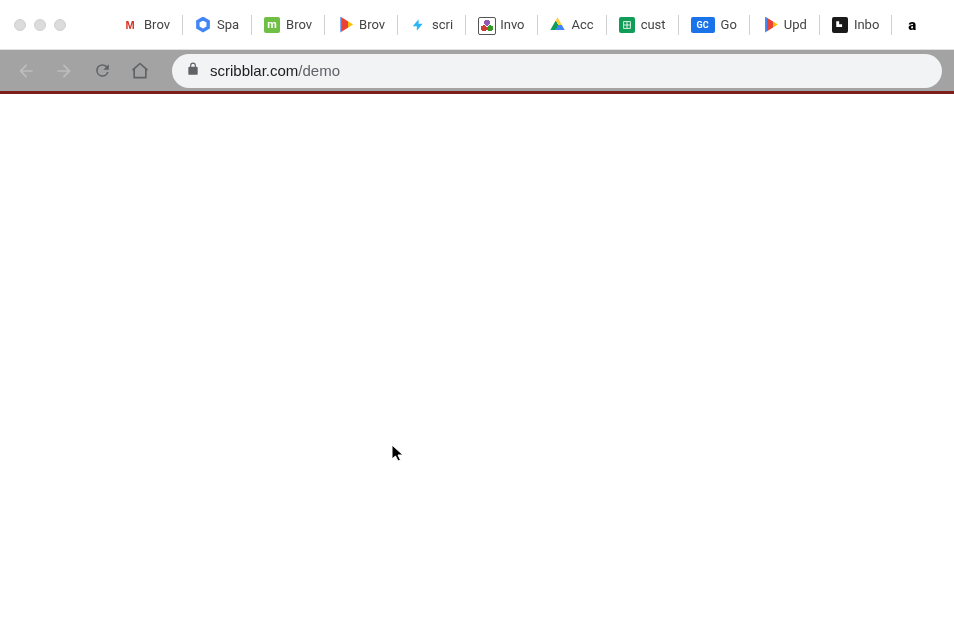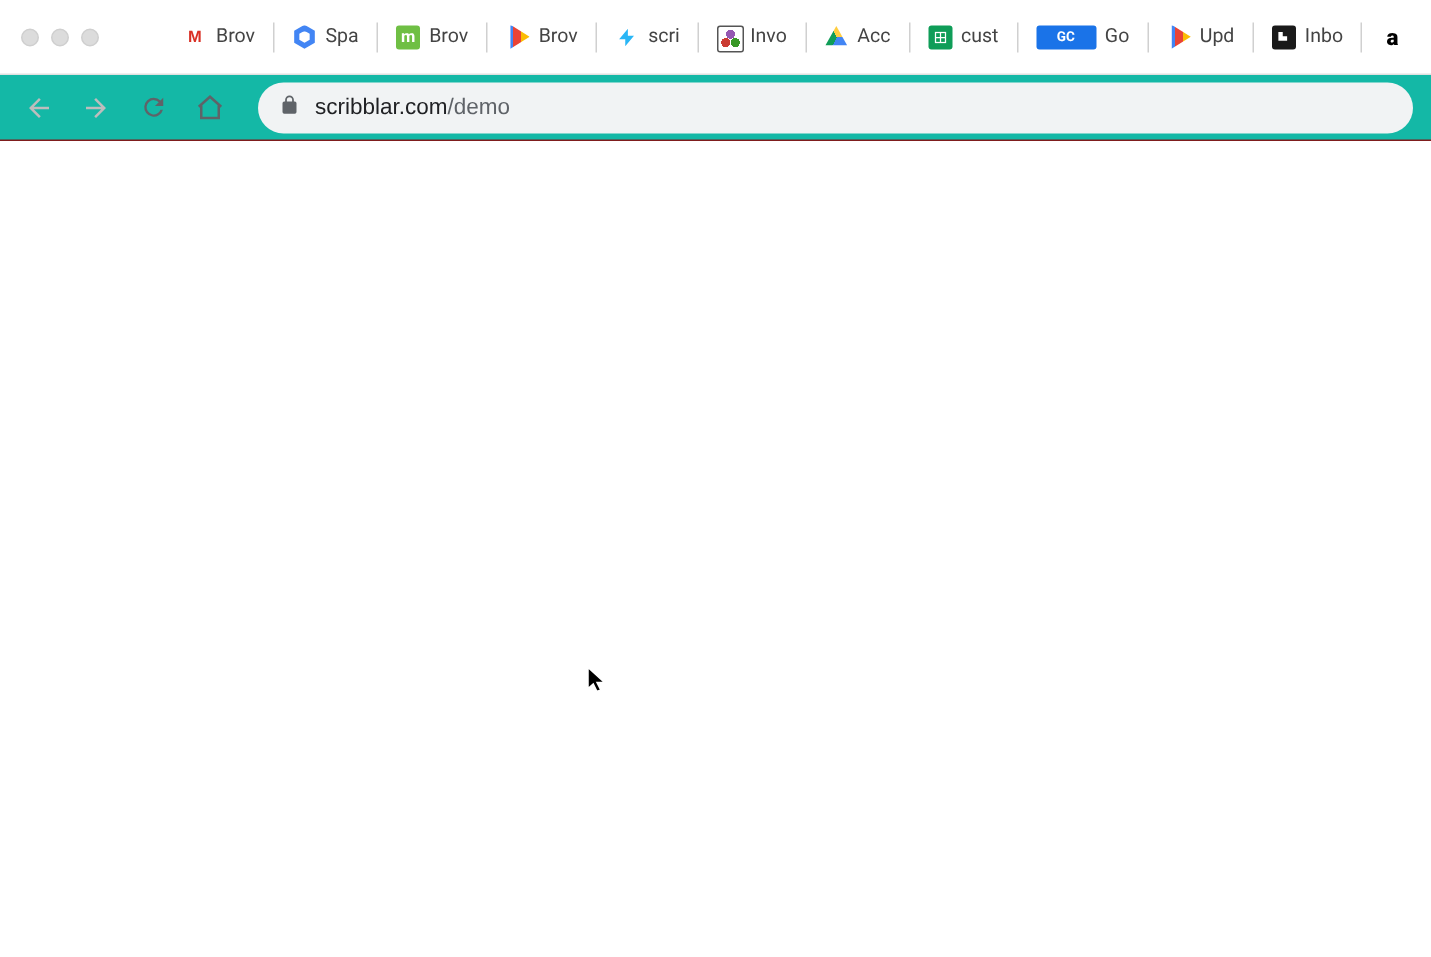--- a/index.html
+++ b/index.html
@@ -106,33 +106,33 @@
       border:1px solid #555;
       border-radius:2px;
     }
     .ico-drive {
       width:16px; height:16px;
       background: conic-gradient(from 210deg, #0f9d58 0 120deg, #ffcd40 120deg 240deg, #4285f4 240deg 360deg);
       clip-path: polygon(50% 5%, 95% 85%, 5% 85%);
     }
     .ico-sheets { background: #0f9d58; color:#fff; width:16px; height:16px; border-radius:2px; display:flex; align-items:center; justify-content:center;}
     .ico-sheets svg { fill:#fff; }
-    .ico-gcblue { background:#1a73e8; color:#fff; width:40px; height:16px; border-radius:2px; font-size:9px;}
+    .ico-gcblue { background:#1a73e8; color:#fff; width:24px; height:16px; border-radius:2px; font-size:9px;}
     .ico-flipboard { background:#1a1a1a; color:#fff; width:16px; height:16px; border-radius:2px;}
     .ico-amazon { color:#000; font-weight:900; font-size:15px;}
     
     
     .toolbar {
       height: 44px;
-      background: #14b8a6;
+      background: #a3a3a3;
       display: flex;
       align-items: center;
       padding: 0 12px;
       gap: 10px;
-      border-bottom: 1px solid #7f1d1d;
+      border-bottom: 3px solid #7f1d1d;
     }
     
     .nav-btn {
       width: 28px;
       height: 28px;
       display: flex;
       align-items: center;
       justify-content: center;
       border-radius: 50%;
       cursor: pointer;

